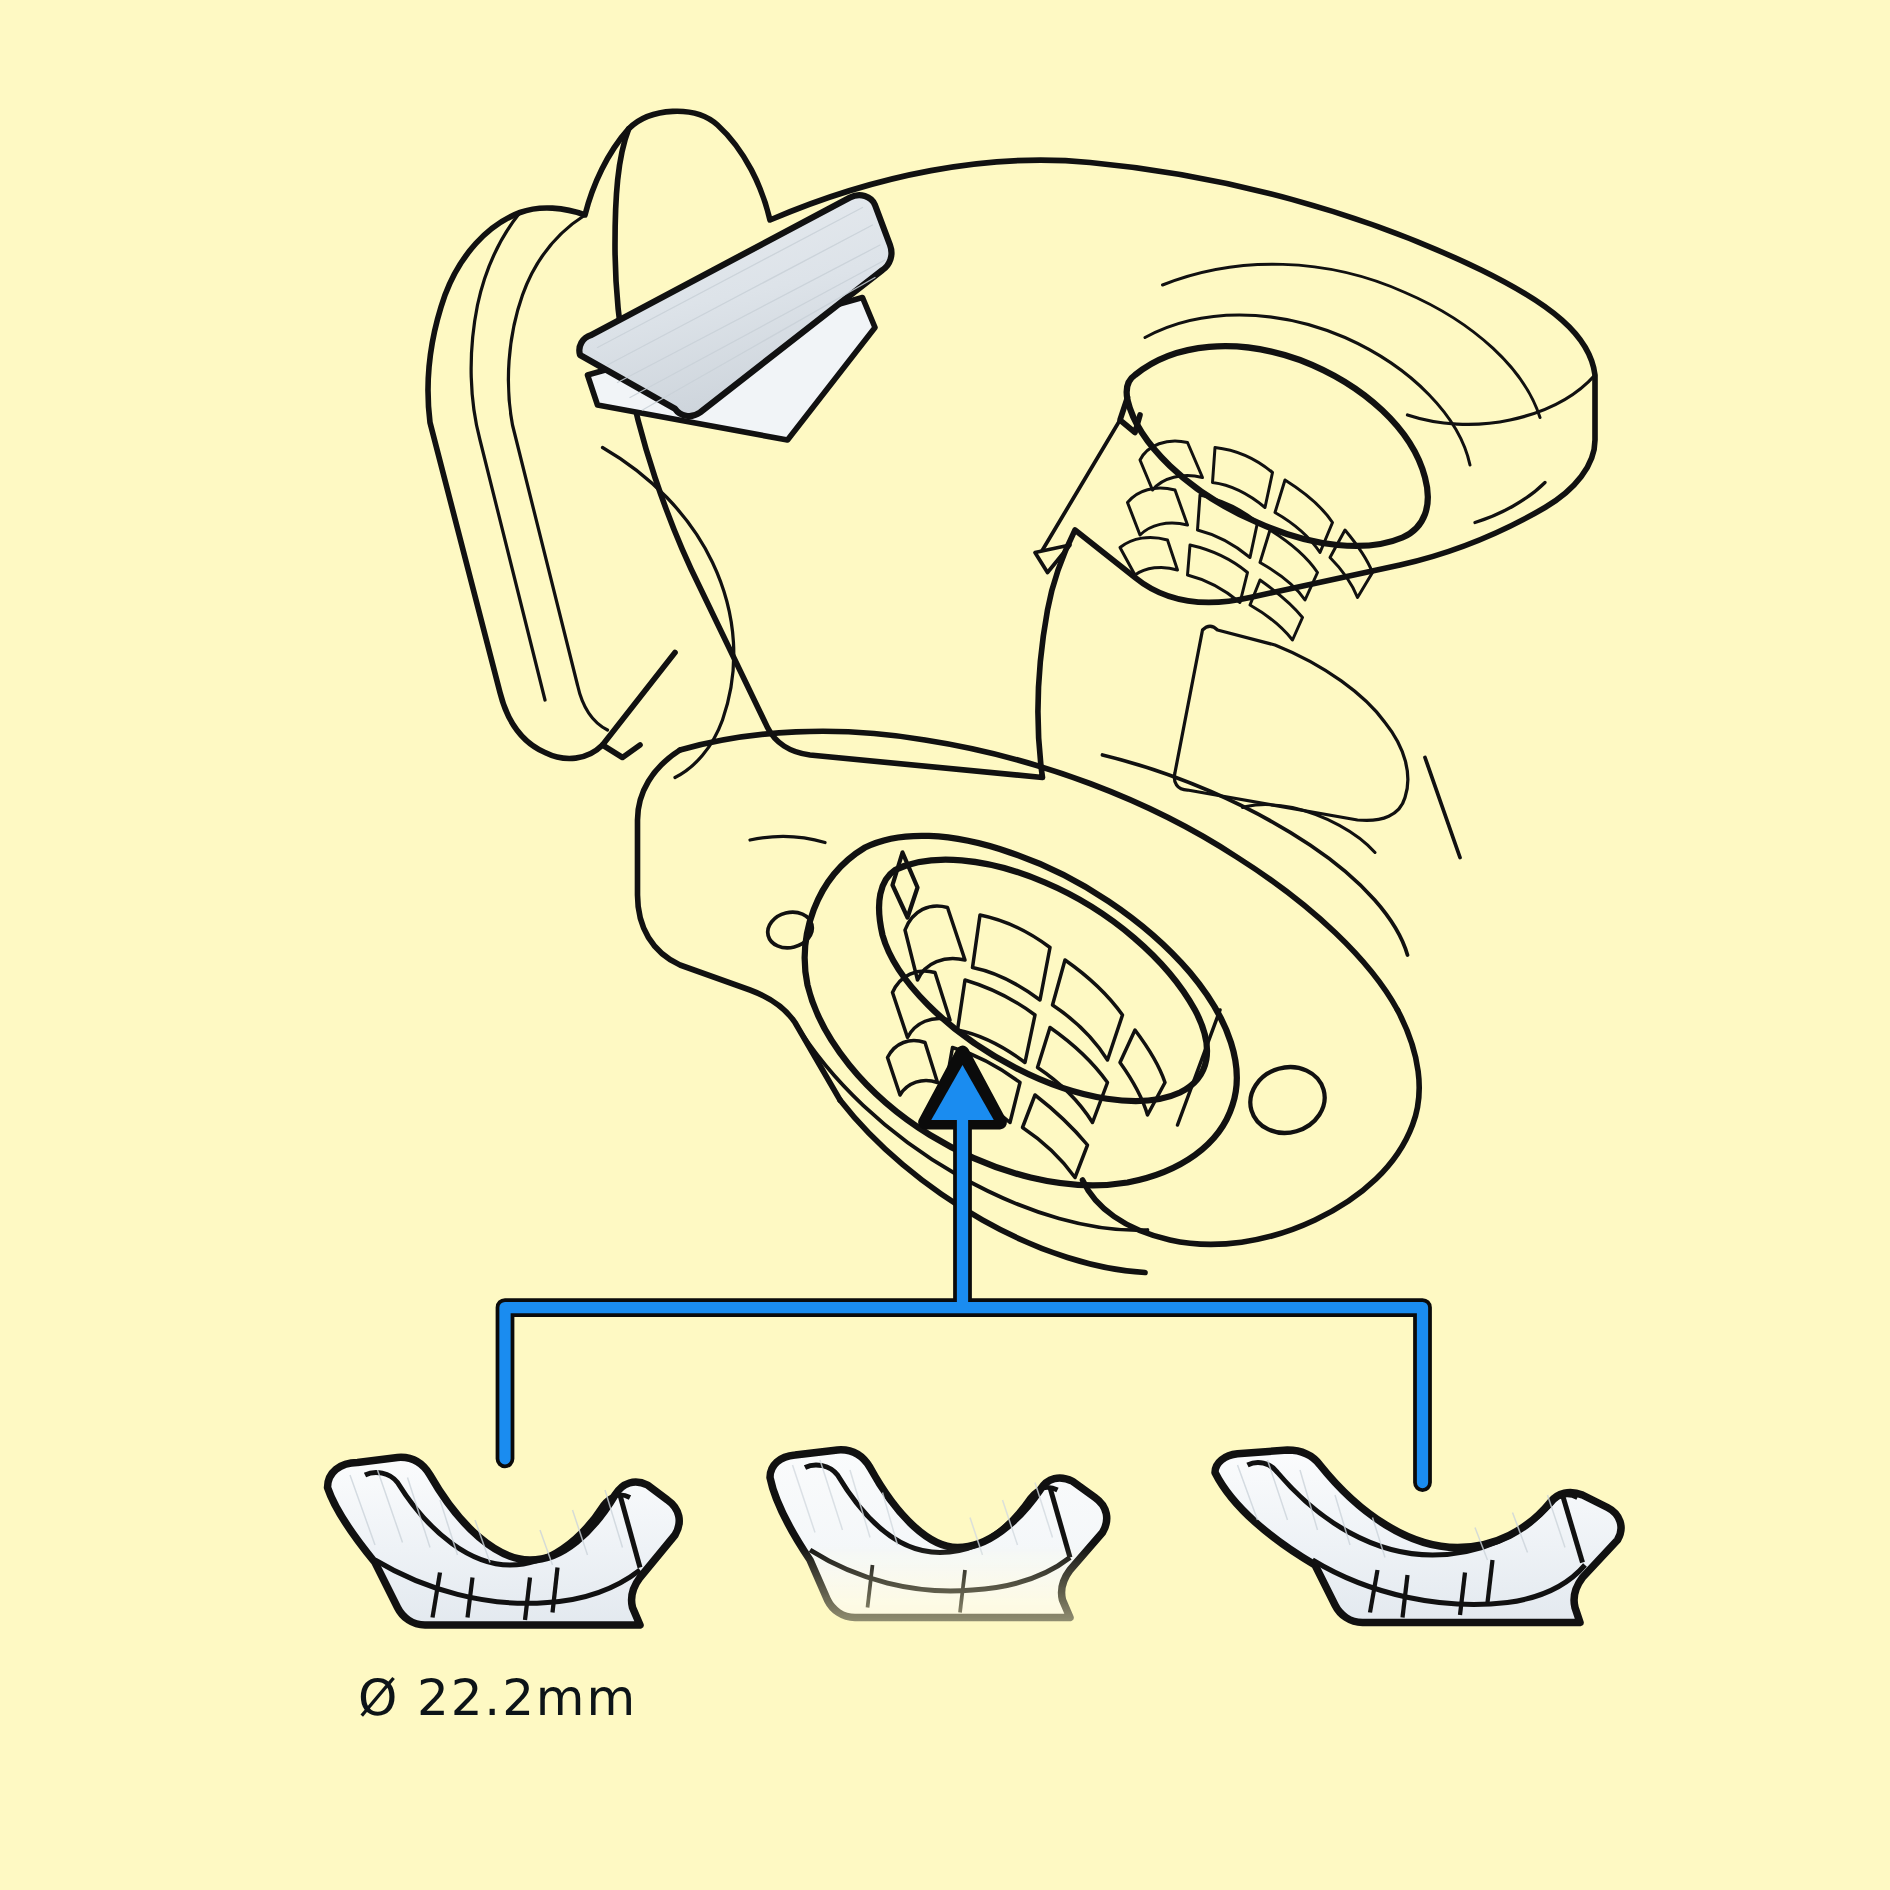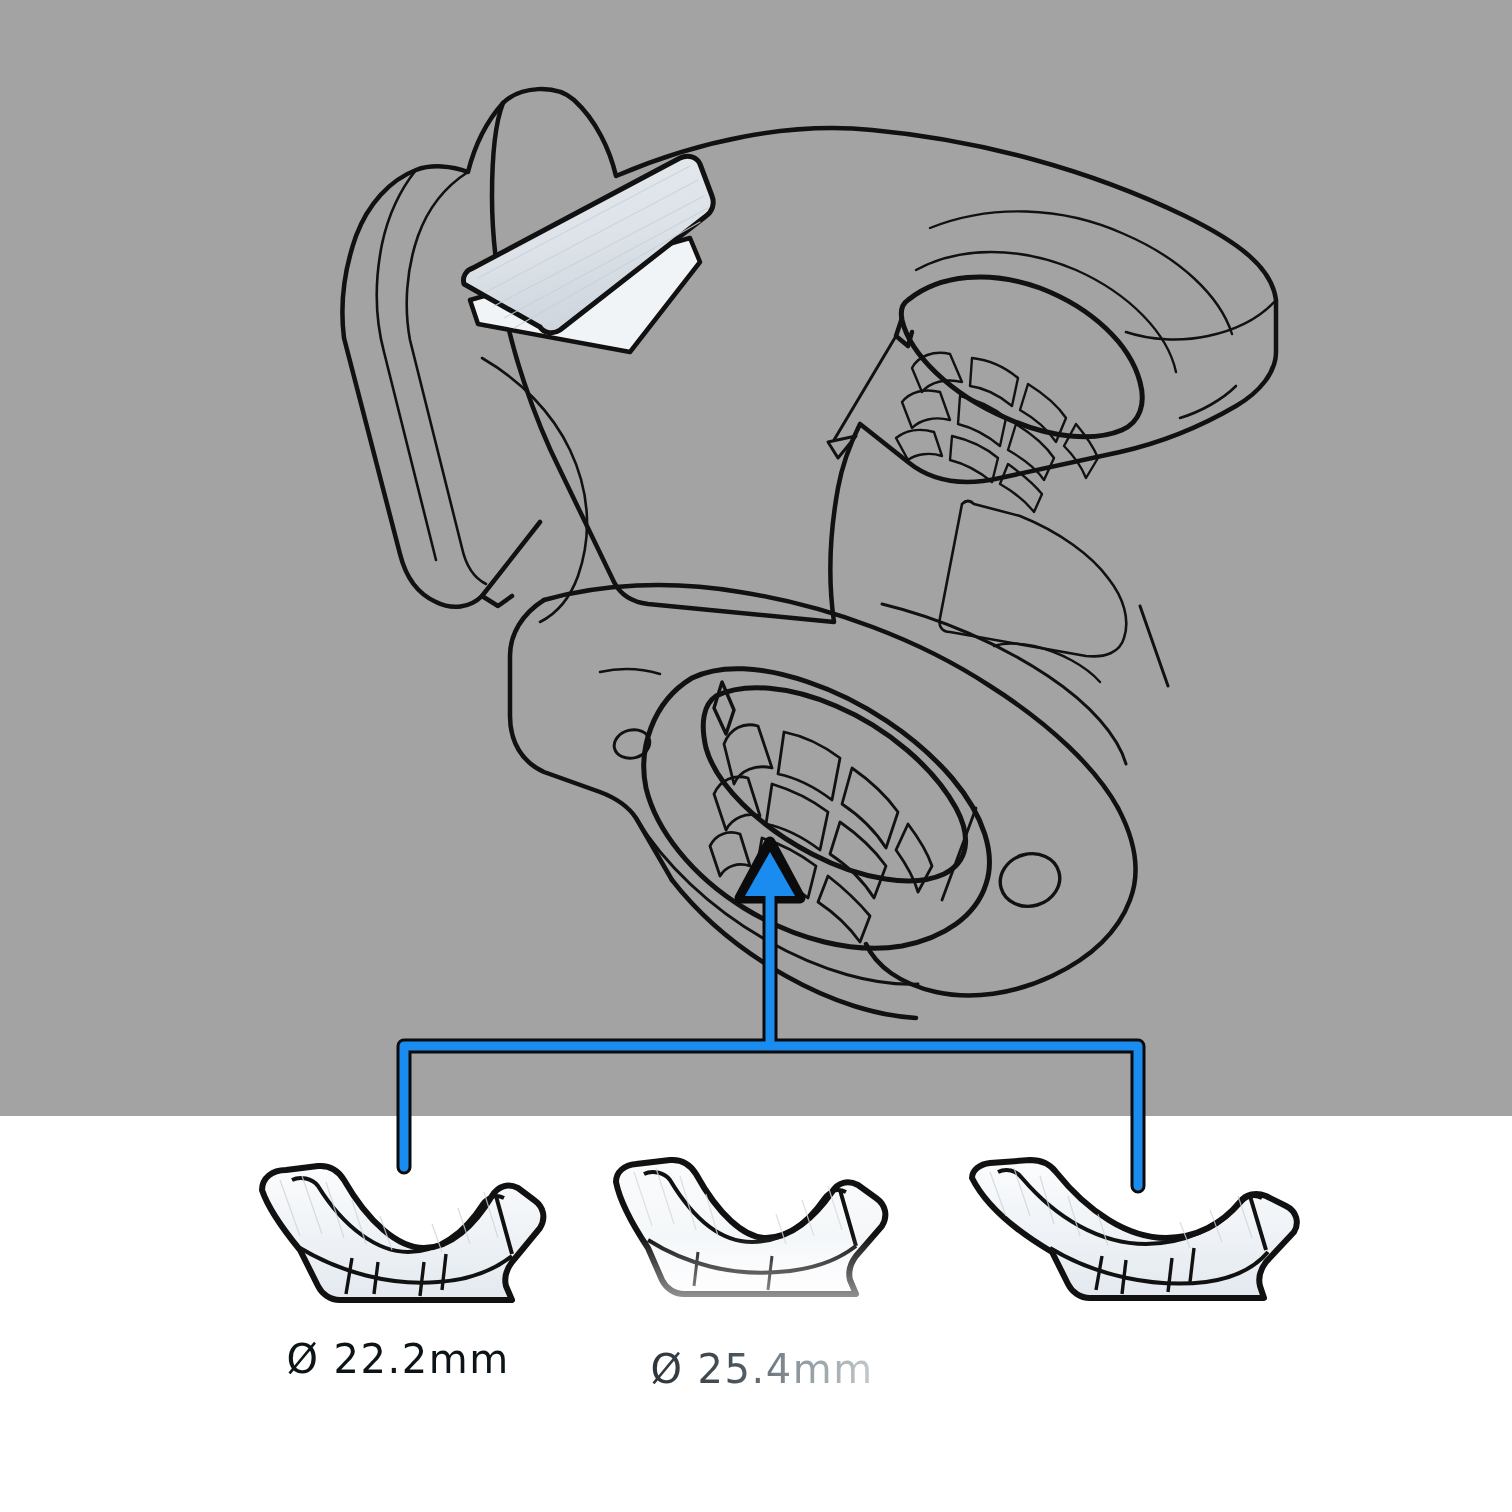--- a/index.html
+++ b/index.html
@@ -9,22 +9,22 @@
   }
   body {
     width: 1512px;
     height: 1512px;
     overflow: hidden;
     font-family: "Liberation Sans", sans-serif;
   }
   #stage {
     position: relative;
     width: 1512px;
-    height: 1116px;
-    background: #a3a3a3;
+    height: 1512px;
+    background: #fef9c3;
   }
   #artboard {
     position: absolute;
     inset: 0;
     width: 1512px;
     height: 1512px;
   }
   .lbl {
     position: absolute;
     font-family: "DejaVu Sans", "Liberation Sans", sans-serif;
@@ -390,16 +390,15 @@
         <path d="M 1180,1222 L 1190,1248"></path>
         <path d="M 1210,1210 L 1222,1242"></path>
         <path d="M 1238,1196 L 1252,1238"></path>
       </g>
     </g>
 
   </svg>
 
   <div class="lbl lbl-dark" style="left:398px; top:1336px;">Ø 22.2mm</div>
 
-  <div class="lbl lbl-faded" style="left:762px; top:1346px;">Ø 25.4mm</div>
 
 
 </div>
 
 </body></html>

